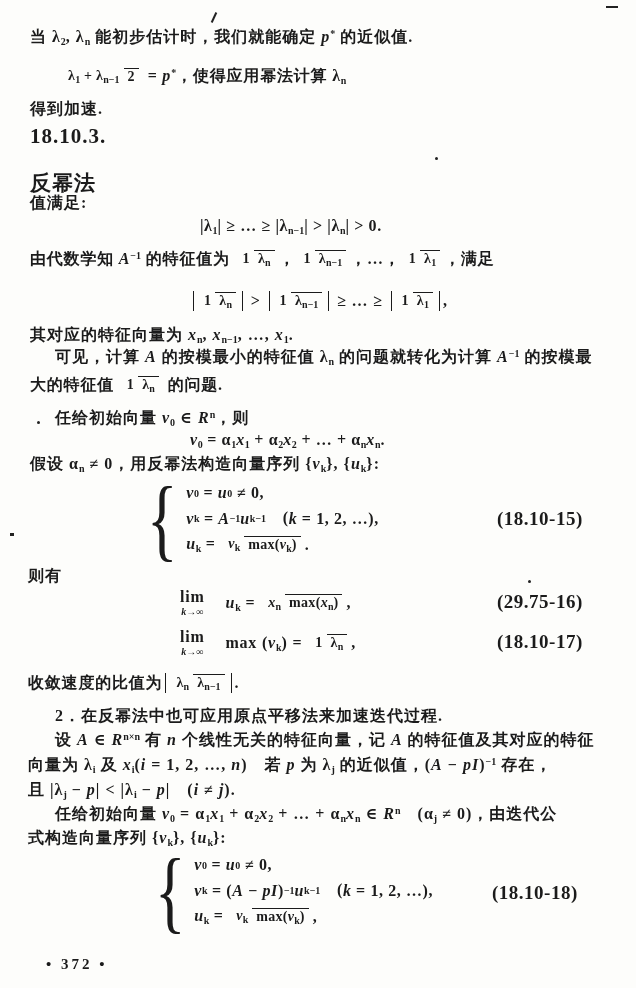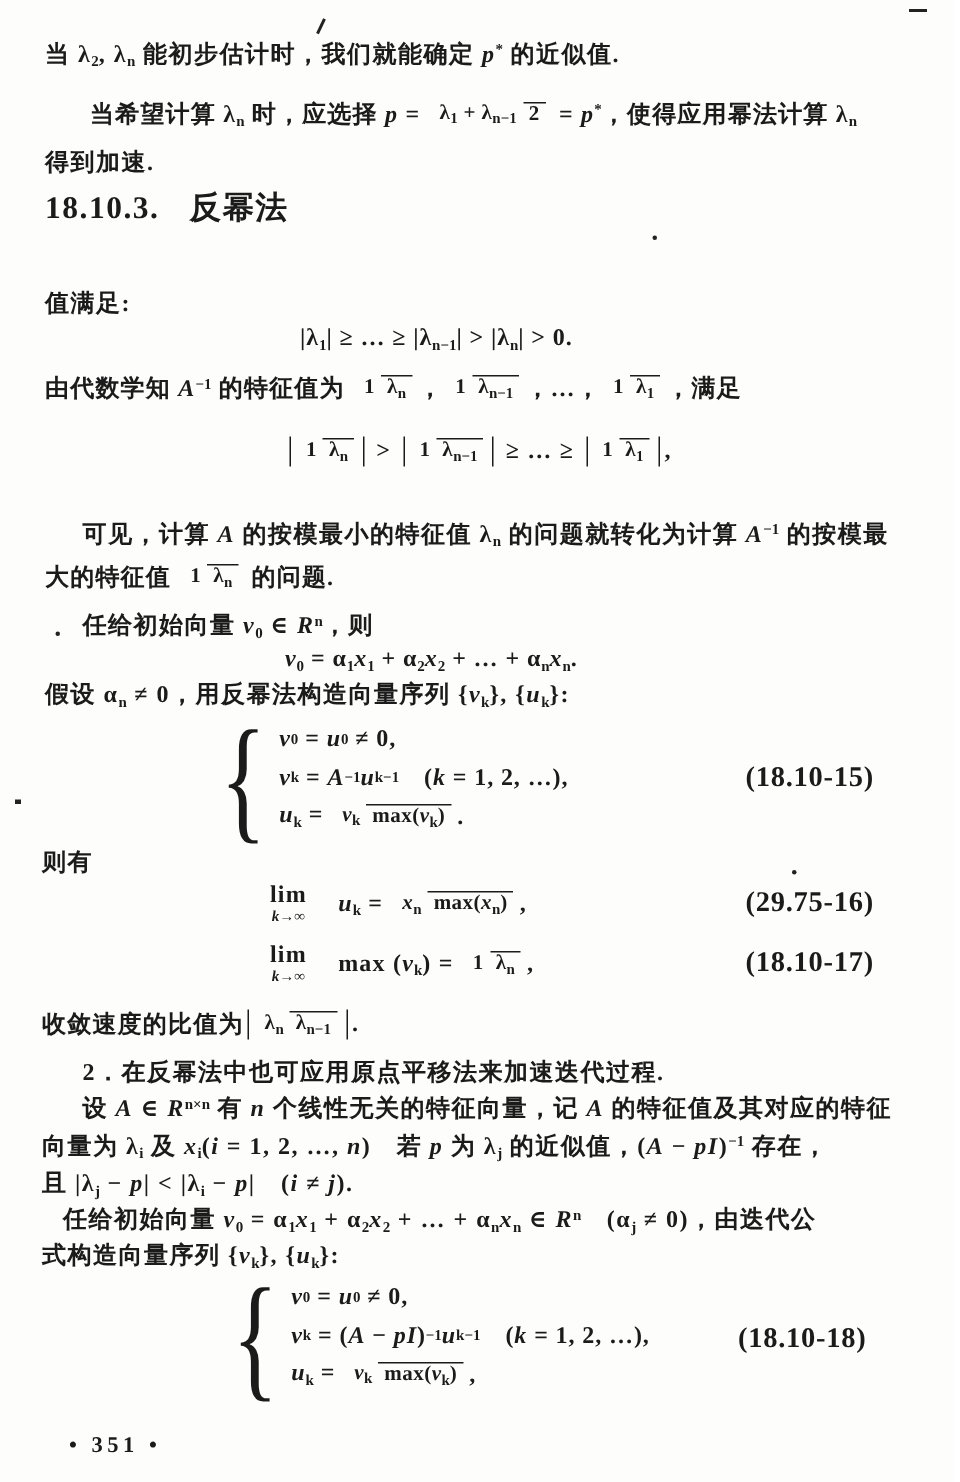--- a/index.html
+++ b/index.html
@@ -11,21 +11,21 @@
   }
   .line {
     position:absolute; font-size:16px; line-height:1.25;
     letter-spacing:1px; white-space:nowrap;
   }
   .row { position:absolute; display:flex; align-items:center; white-space:nowrap; }
   .row > span { white-space:pre; }
   .row { font-size:16px; letter-spacing:0.8px; }
   .heading {
     position:absolute; display:flex; gap:20px; align-items:baseline;
-    font-size:21px; font-weight:700; letter-spacing:1px;
+    font-size:21px; font-weight:700; letter-spacing:1px;flex-direction:column;
   }
   .eq { position:absolute; font-size:16px; letter-spacing:0.6px; white-space:nowrap; }
   .eqnum { position:absolute; font-size:19px; letter-spacing:0.5px; }
   .frac {
     display:inline-flex; align-items:center;
     vertical-align:middle; line-height:1.1; margin:0 4px; letter-spacing:0.3px;
   }
   .frac .fr-num, .frac .fr-den { font-size:14px; padding:0 4px; }
   .frac .fr-den { border-top:1px solid #1b1b1b; }
   .abs {
@@ -62,21 +62,20 @@
   <span class="art a-slash"></span>
   <span class="art a-dash"></span>
   <span class="art a-dot1"></span>
   <span class="art a-dot2"></span>
   <span class="art a-dot3"></span>
   <span class="art a-dot4"></span>
 
   <div class="line" style="left:30px; top:27px;">当 λ<sub>2</sub>, λ<sub>n</sub> 能初步估计时，我们就能确定 <i>p</i><sup>*</sup> 的近似值.</div>
 
   <div class="row" style="left:60px; top:56px; height:40px;">
-    <span>当希望计算 λ<sub>n</sub> 时，应选择 <i>p</i> = </span>
     <span class="frac">
       <span class="fr-num">λ<sub>1</sub> + λ<sub>n−1</sub></span>
       <span class="fr-den">2</span>
     </span>
     <span> = <i>p</i><sup>*</sup>，使得应用幂法计算 λ<sub>n</sub></span>
   </div>
 
   <div class="line" style="left:30px; top:99px;">得到加速.</div>
 
   <div class="heading" style="left:30px; top:124px;">
@@ -124,20 +123,21 @@
     <span> ≥ … ≥ </span>
     <span class="abs">
       <span class="frac">
         <span class="fr-num">1</span>
         <span class="fr-den">λ<sub>1</sub></span>
       </span>
     </span>
     <span>,</span>
   </div>
 
+  <div class="line" style="left:30px; top:325px;">其对应的特征向量为 <i>x</i><sub>n</sub>, <i>x</i><sub>n−1</sub>, …, <i>x</i><sub>1</sub>.</div>
   <div class="line" style="left:55px; top:347px;">可见，计算 <i>A</i> 的按模最小的特征值 λ<sub>n</sub> 的问题就转化为计算 <i>A</i><sup>−1</sup> 的按模最</div>
 
   <div class="row" style="left:30px; top:363px; height:44px;">
     <span>大的特征值 </span>
     <span class="frac">
       <span class="fr-num">1</span>
       <span class="fr-den">λ<sub>n</sub></span>
     </span>
     <span> 的问题.</span>
   </div>
@@ -201,35 +201,35 @@
         <span class="fr-den">λ<sub>n−1</sub></span>
       </span>
     </span>
     <span>.</span>
   </div>
 
   <div class="line" style="left:55px; top:706px;">2．在反幂法中也可应用原点平移法来加速迭代过程.</div>
   <div class="line" style="left:55px; top:730px;">设 <i>A</i> ∈ <i>R</i><sup>n×n</sup> 有 <i>n</i> 个线性无关的特征向量，记 <i>A</i> 的特征值及其对应的特征</div>
   <div class="line" style="left:28px; top:755px;">向量为 λ<sub>i</sub> 及 <i>x</i><sub>i</sub>(<i>i</i> = 1, 2, …, <i>n</i>)　若 <i>p</i> 为 λ<sub>j</sub> 的近似值，(<i>A</i> − <i>pI</i>)<sup>−1</sup> 存在，</div>
   <div class="line" style="left:28px; top:780px;">且 |λ<sub>j</sub> − <i>p</i>| &lt; |λ<sub>i</sub> − <i>p</i>|　(<i>i</i> ≠ <i>j</i>).</div>
-  <div class="line" style="left:42px; top:804px;text-align:right;">任给初始向量 <i>v</i><sub>0</sub> = α<sub>1</sub><i>x</i><sub>1</sub> + α<sub>2</sub><i>x</i><sub>2</sub> + … + α<sub>n</sub><i>x</i><sub>n</sub> ∈ <i>R</i><sup>n</sup>　(α<sub>j</sub> ≠ 0)，由迭代公</div>
+  <div class="line" style="left:55px; top:804px;text-align:right;">任给初始向量 <i>v</i><sub>0</sub> = α<sub>1</sub><i>x</i><sub>1</sub> + α<sub>2</sub><i>x</i><sub>2</sub> + … + α<sub>n</sub><i>x</i><sub>n</sub> ∈ <i>R</i><sup>n</sup>　(α<sub>j</sub> ≠ 0)，由迭代公</div>
   <div class="line" style="left:28px; top:828px;">式构造向量序列 {<i>v</i><sub>k</sub>}, {<i>u</i><sub>k</sub>}:</div>
 
   <div class="sys" style="left:148px; top:848px;">
     <span class="brace">{</span>
     <div class="sys-col">
       <span class="sys-row"><i>v</i><sub>0</sub> = <i>u</i><sub>0</sub> ≠ 0,</span>
       <span class="sys-row"><i>v</i><sub>k</sub> = (<i>A</i> − <i>pI</i>)<sup>−1</sup><i>u</i><sub>k−1</sub>　(<i>k</i> = 1, 2, …),</span>
       <span class="sys-row">
         <span><i>u</i><sub>k</sub> = </span>
         <span class="frac">
           <span class="fr-num"><i>v</i><sub>k</sub></span>
           <span class="fr-den">max(<i>v</i><sub>k</sub>)</span>
         </span>
         <span>,</span>
       </span>
     </div>
   </div>
   <div class="eqnum" style="left:492px; top:882px;">(18.10-18)</div>
 
-  <div class="footer" style="left:46px; top:956px;">• 351 •</div>
+  <div class="footer" style="left:46px; top:956px;">• 372 •</div>
 
 </div>
 
 </body></html>

